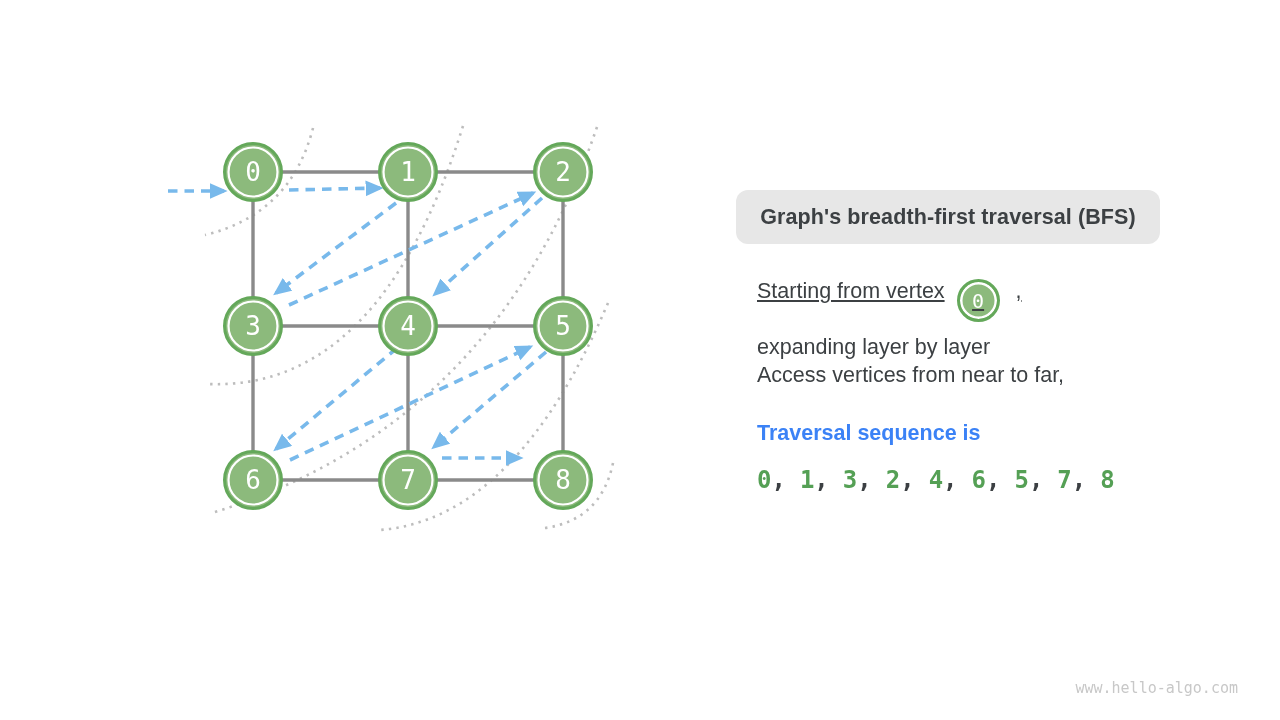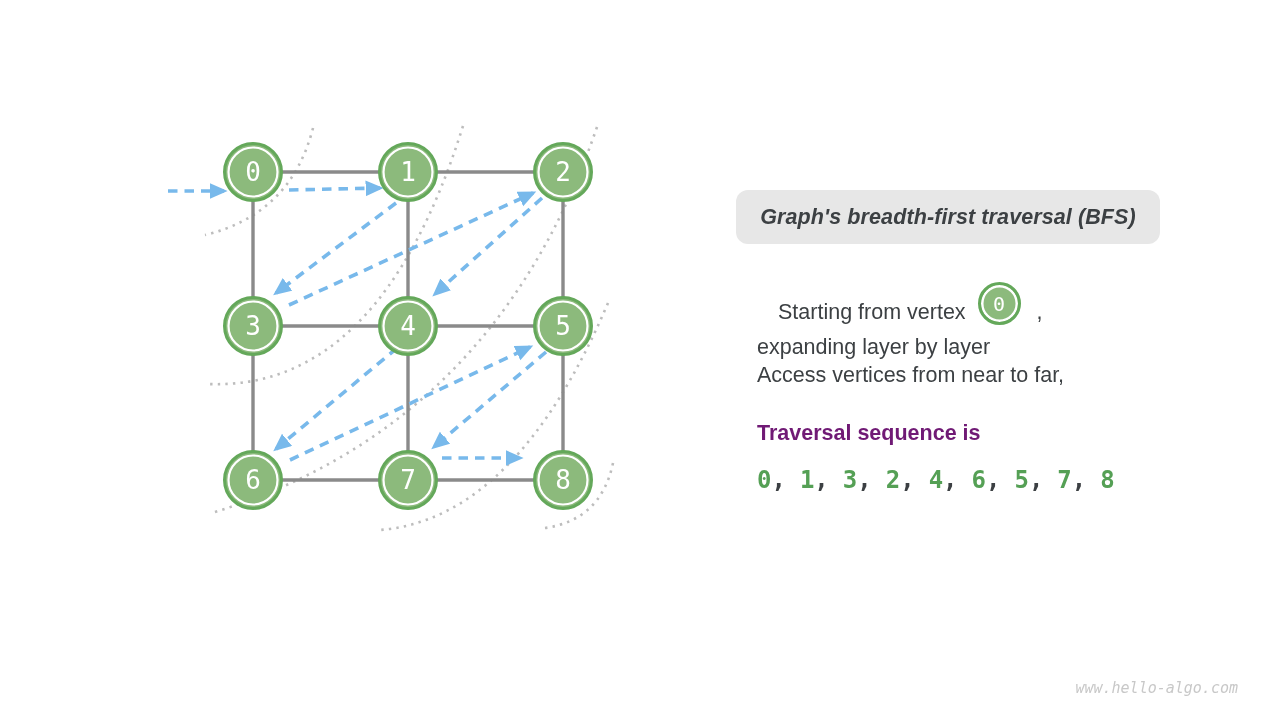--- a/index.html
+++ b/index.html
@@ -23,28 +23,27 @@
   .title-box {
     position: absolute;
     left: 736px; top: 190px;
     width: 424px; height: 54px;
     background: #e7e7e7;
     border-radius: 12px;
     display: flex; align-items: center; justify-content: center;
     font-size: 21.5px; font-weight: bold;
     color: #3c4043;
     letter-spacing: 0.1px;
-    font-style: italic;
   }
   .start-line {
     position: absolute;
-    left: 778px; top: 279px;
+    left: 757px; top: 279px;
     height: 46px;
-    display: flex; align-items: flex-end;
-    font-size: 21.5px; color: #3c4043;
+    display: flex; align-items: flex-start;
+    font-size: 21.5px; color: #3c4043; text-decoration: underline;
   }
   .vertex-badge {
     width: 37px; height: 37px;
     margin-left: 12px;
     border-radius: 50%;
     background: #8cba7c;
     border: 3px solid #64a85a;
     box-shadow: inset 0 0 0 2.5px #ffffff;
     display: flex; align-items: center; justify-content: center;
     font-family: "DejaVu Sans Mono", monospace;
@@ -53,39 +52,38 @@
   .start-comma { margin-left: 16px; }
   .body-lines {
     position: absolute;
     left: 757px; top: 333px;
     font-size: 21.5px; color: #3c4043;
     line-height: 28px;
   }
   .sequence-heading {
     position: absolute;
     left: 757px; top: 421px;
-    font-size: 21.5px; font-weight: bold; color: #701a75;
+    font-size: 21.5px; font-weight: bold; color: #3b82f6;
   }
   .sequence-row {
     position: absolute;
     left: 757px; top: 466px;
     display: flex; align-items: baseline;
     font-family: "DejaVu Sans Mono", monospace;
     font-size: 24px; font-weight: bold;
   }
   .seq-num { color: #55a055; }
   .seq-sep { color: #3c4043; margin-right: 14px; }
 
   .watermark {
     position: absolute;
     right: 42px; top: 679px;
     font-family: "DejaVu Sans Mono", monospace;
     font-size: 15px;
     color: #c8c8c8;
-    font-style: italic;
   }
 </style>
 </head>
 <body>
 
 <div class="stage">
 
   <svg id="graph-svg" width="1280" height="720" viewBox="0 0 1280 720">
     <defs>
       <marker id="arrowhead" markerWidth="6" markerHeight="5" refX="4" refY="2.2" orient="auto" markerUnits="strokeWidth">

